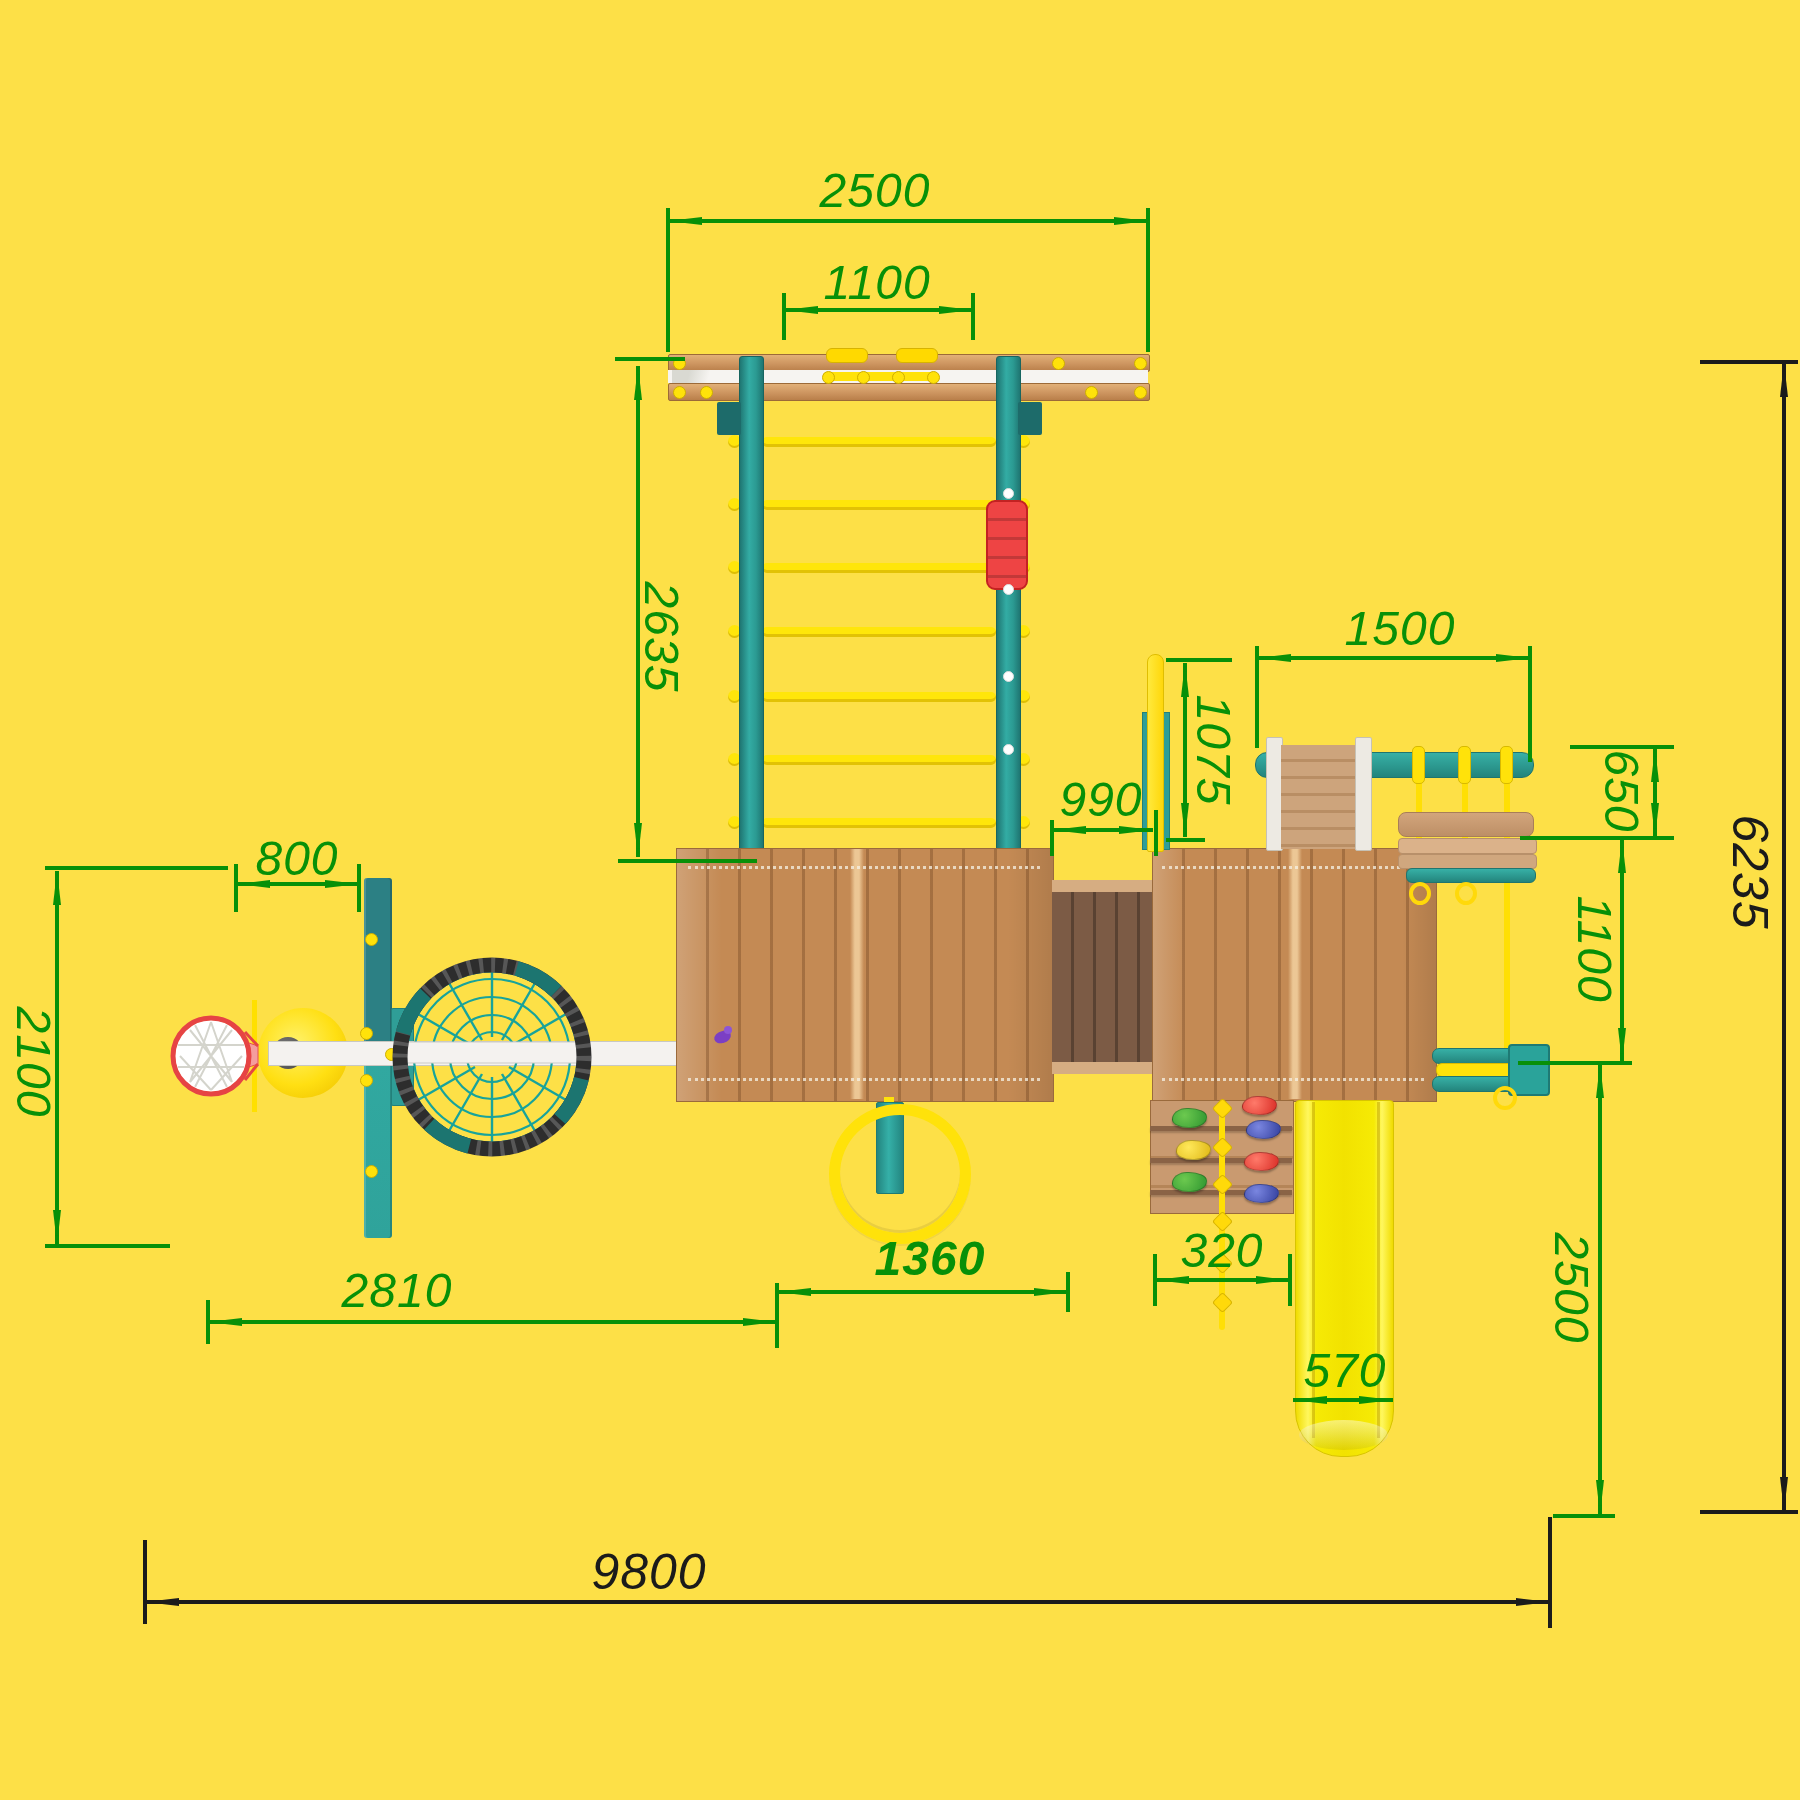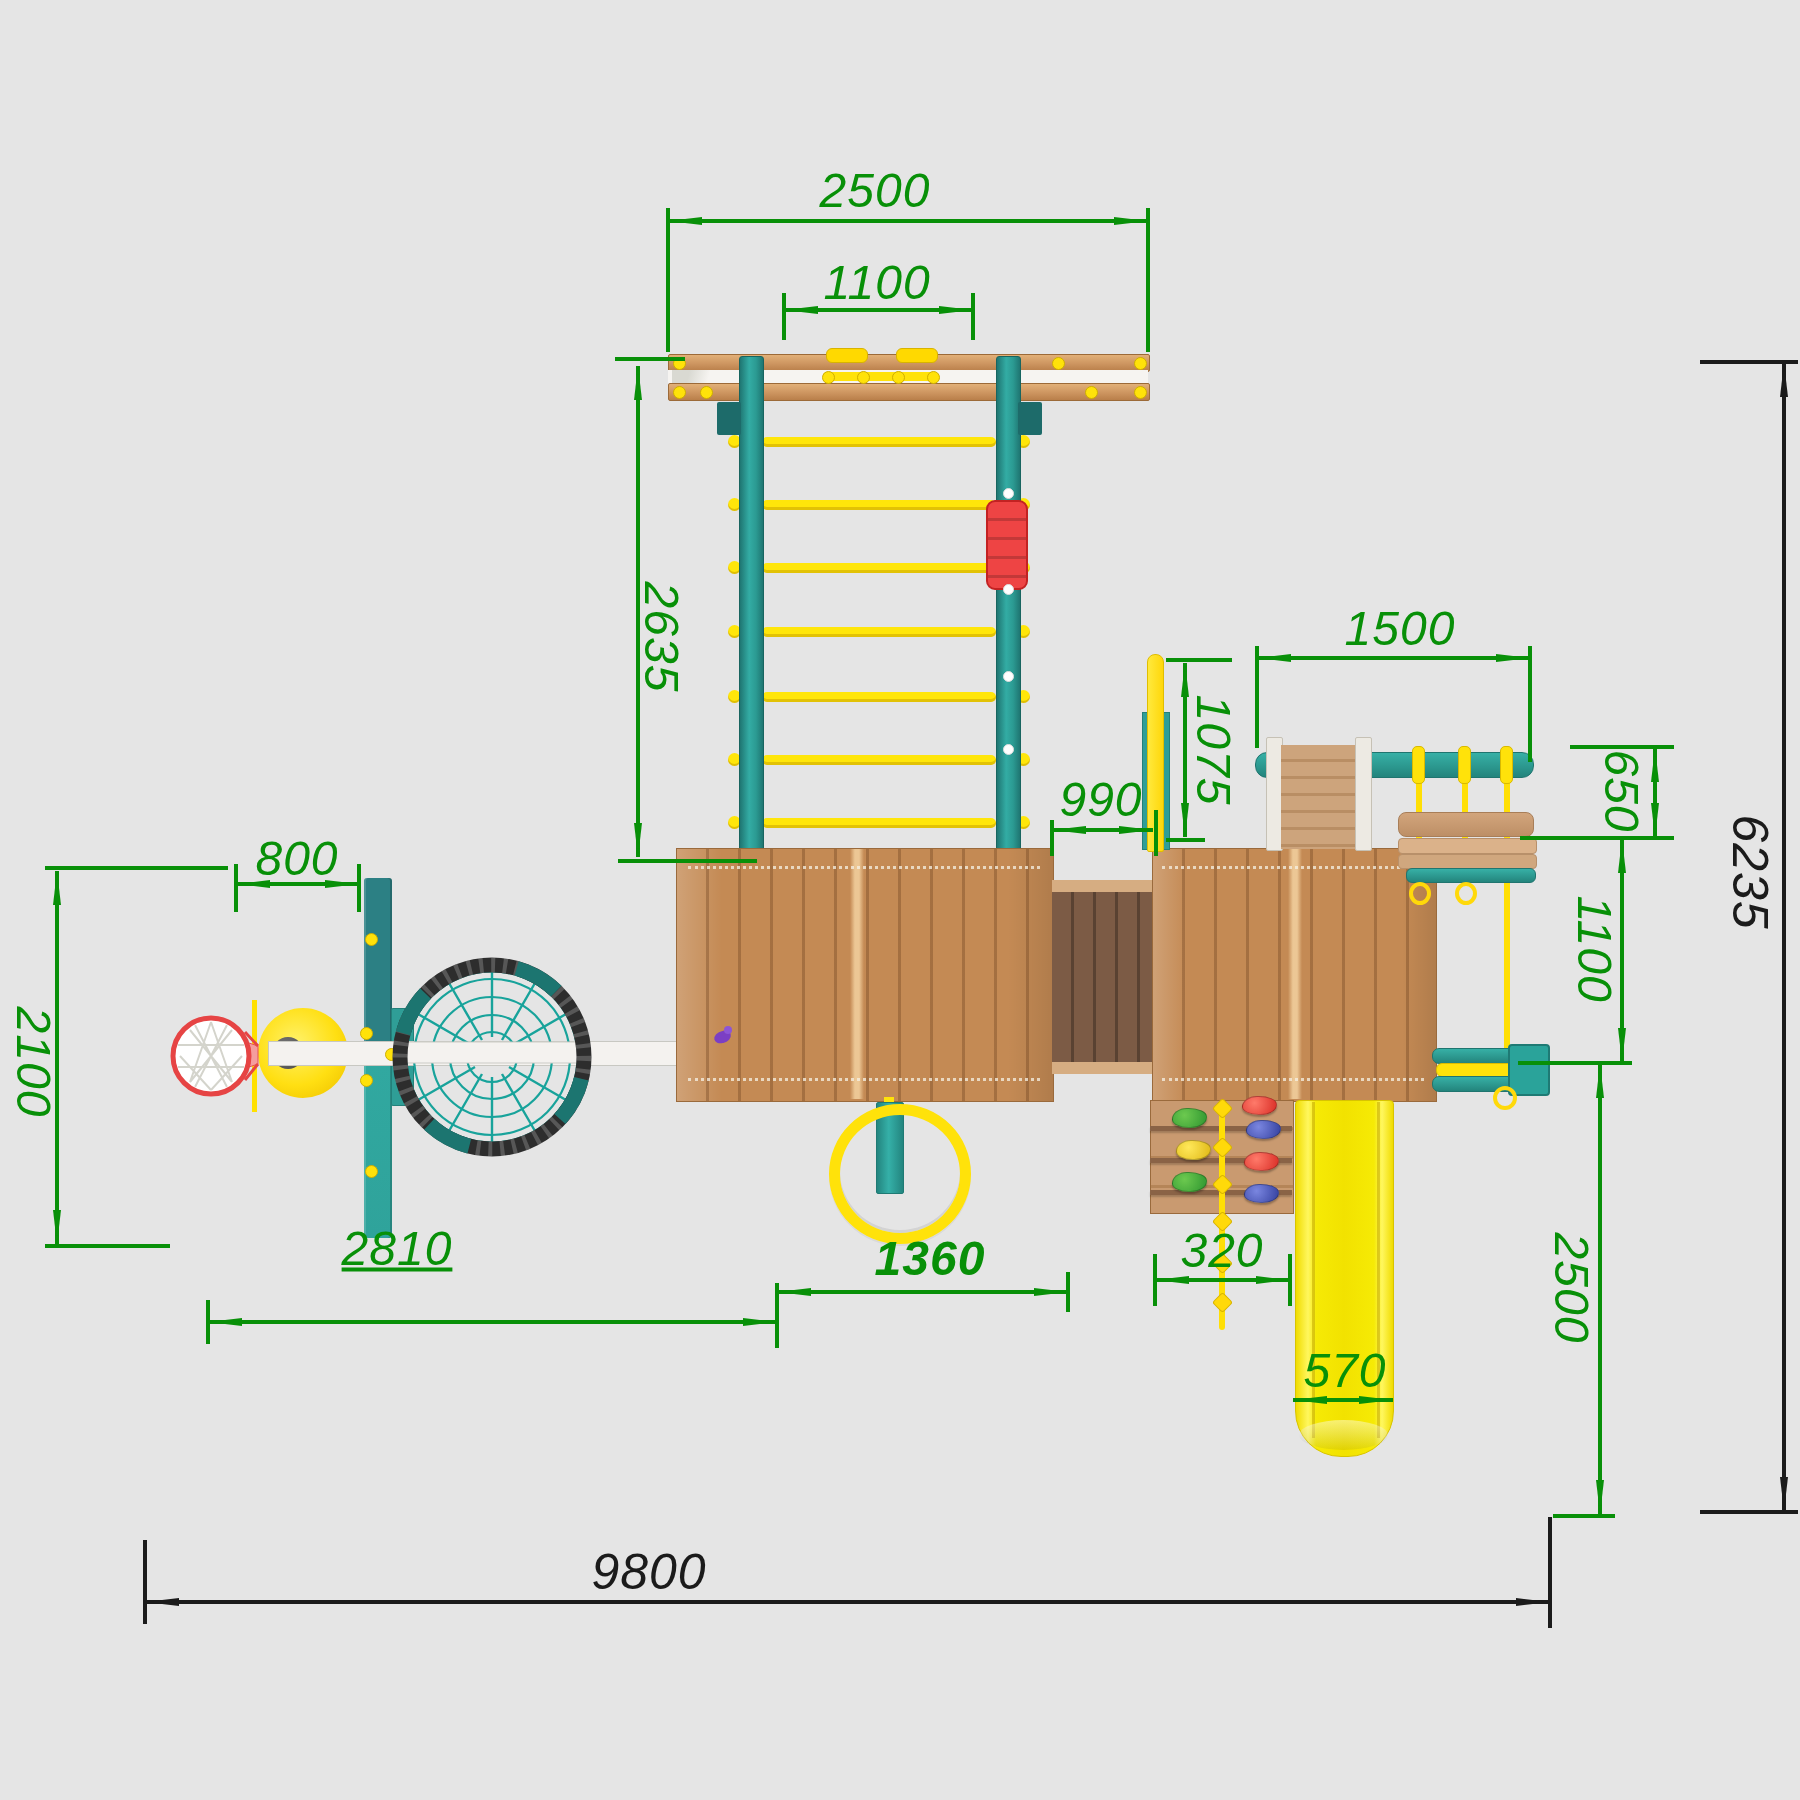--- a/index.html
+++ b/index.html
@@ -1,16 +1,16 @@
 <!DOCTYPE html>
 <html><head>
 <meta charset="utf-8">
 <style>
   html,body{margin:0;padding:0;background:#fff;}
-  .canvas{position:relative;width:1800px;height:1800px;background:#e5e5e5;overflow:hidden;
+  .canvas{position:relative;width:1800px;height:1800px;background:#fde047;overflow:hidden;
           font-family:"Liberation Sans",sans-serif;}
   .abs{position:absolute;}
   
   .dim-label{position:absolute;color:#089008;font:italic 400 48px "Liberation Sans",sans-serif;
              letter-spacing:1px;white-space:nowrap;transform:translate(-50%,-50%);}
   .dim-label.rot{transform:translate(-50%,-50%) rotate(90deg);}
   .dim-label.blk{color:#1b1b1b;font-size:50px;}
   
   .woodrail{background:linear-gradient(180deg,#e2b078,#cd9560 55%,#b97f4a);border:1px solid #9c6a38;border-radius:2px;}
   .tealrail{background:linear-gradient(90deg,#1f7672,#33aca4 40%,#2b9a92 70%,#1f7672);border-radius:3px;border:1px solid #186560;}
@@ -299,20 +299,20 @@
   <div class="dim-label" style="left:877px;top:282px;">1100</div>
   <div class="dim-label rot" style="left:661px;top:637px;">2635</div>
   <div class="dim-label" style="left:1400px;top:628px;font-style:italic;">1500</div>
   <div class="dim-label rot" style="left:1213px;top:750px;">1075</div>
   <div class="dim-label" style="left:1101px;top:799px;">990</div>
   <div class="dim-label rot" style="left:1621px;top:791px;">650</div>
   <div class="dim-label rot" style="left:1594px;top:949px;">1100</div>
   <div class="dim-label rot" style="left:1571px;top:1288px;">2500</div>
   <div class="dim-label" style="left:297px;top:858px;">800</div>
   <div class="dim-label rot" style="left:33px;top:1062px;">2100</div>
-  <div class="dim-label" style="left:397px;top:1248px;text-decoration:underline;">2810</div>
+  <div class="dim-label" style="left:397px;top:1290px;">2810</div>
   <div class="dim-label" style="left:930px;top:1258px;font-weight:bold;">1360</div>
   <div class="dim-label" style="left:1222px;top:1250px;">320</div>
   <div class="dim-label" style="left:1345px;top:1370px;">570</div>
   <div class="dim-label blk" style="left:649px;top:1572px;">9800</div>
   <div class="dim-label blk rot" style="left:1750px;top:872px;">6235</div>
 
 </div>
 
 </body></html>

